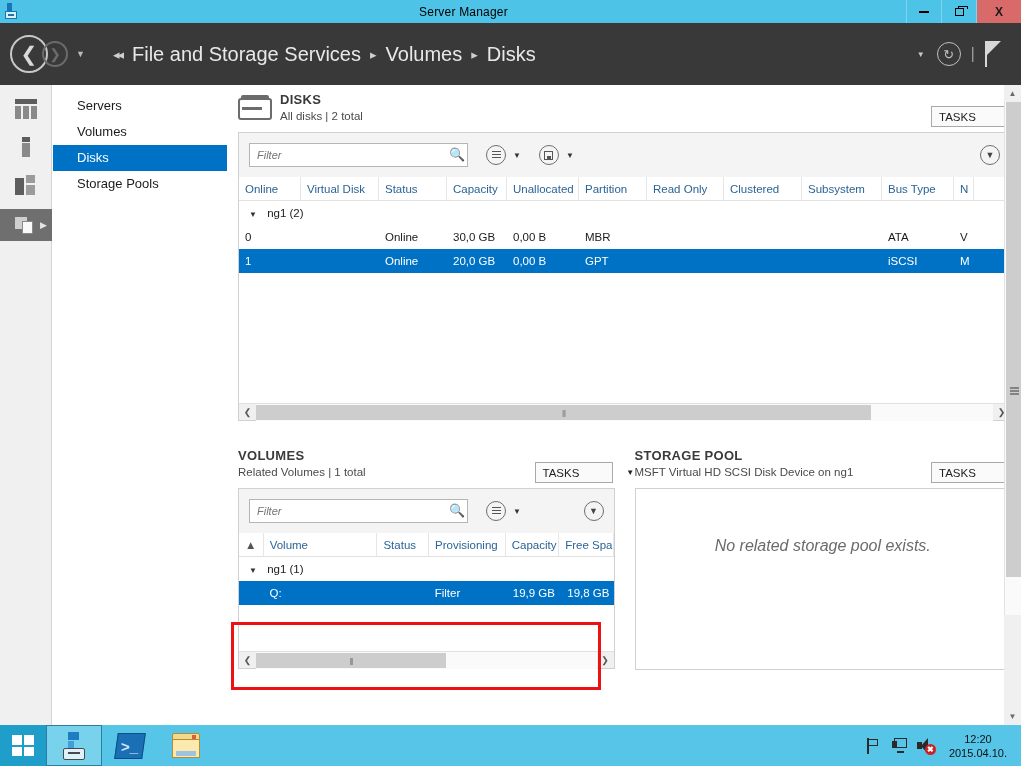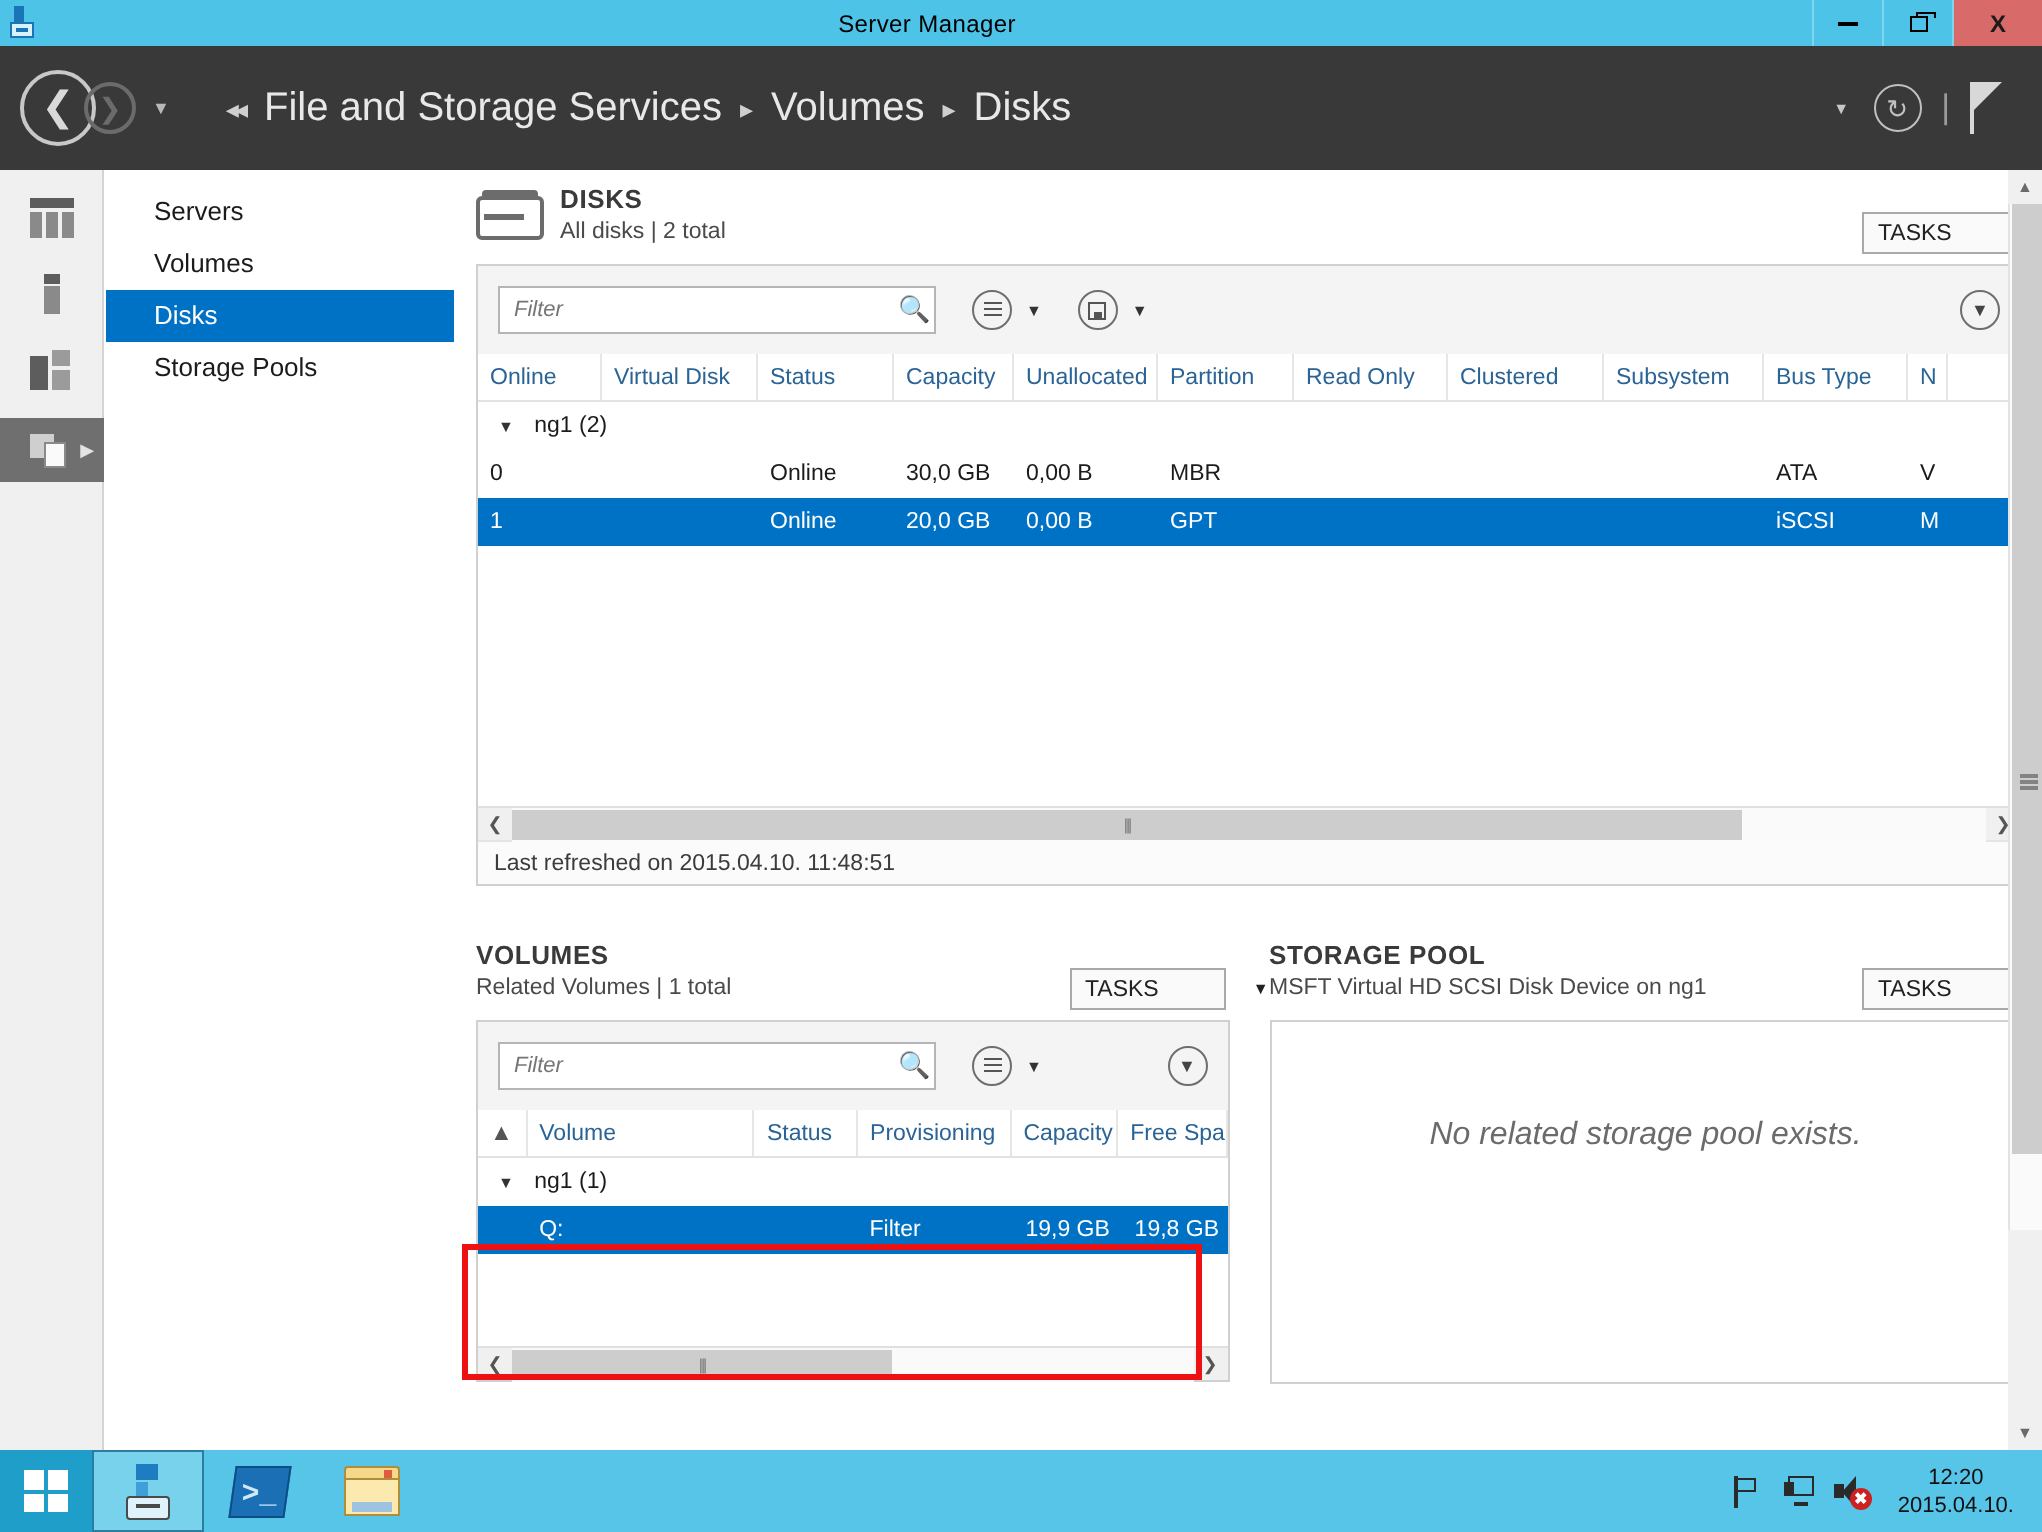--- a/index.html
+++ b/index.html
@@ -508,21 +508,20 @@
     </div>
 
     <div class="hscroll">
       <div class="hs-arrow">❮</div>
       <div class="hs-track">
         <div class="hs-thumb" style="width:615px">|||</div>
       </div>
       <div class="hs-arrow">❯</div>
     </div>
 
-    <div class="panel-status">Last refreshed on 2015.04.10. 11:48:51</div>
   </div>
 
   <div class="bottom-row">
 
     <div class="col">
       <div class="sec-head">
         <div>
           <div class="sec-title">VOLUMES</div>
           <div class="sec-sub">Related Volumes | 1 total</div>
         </div>

